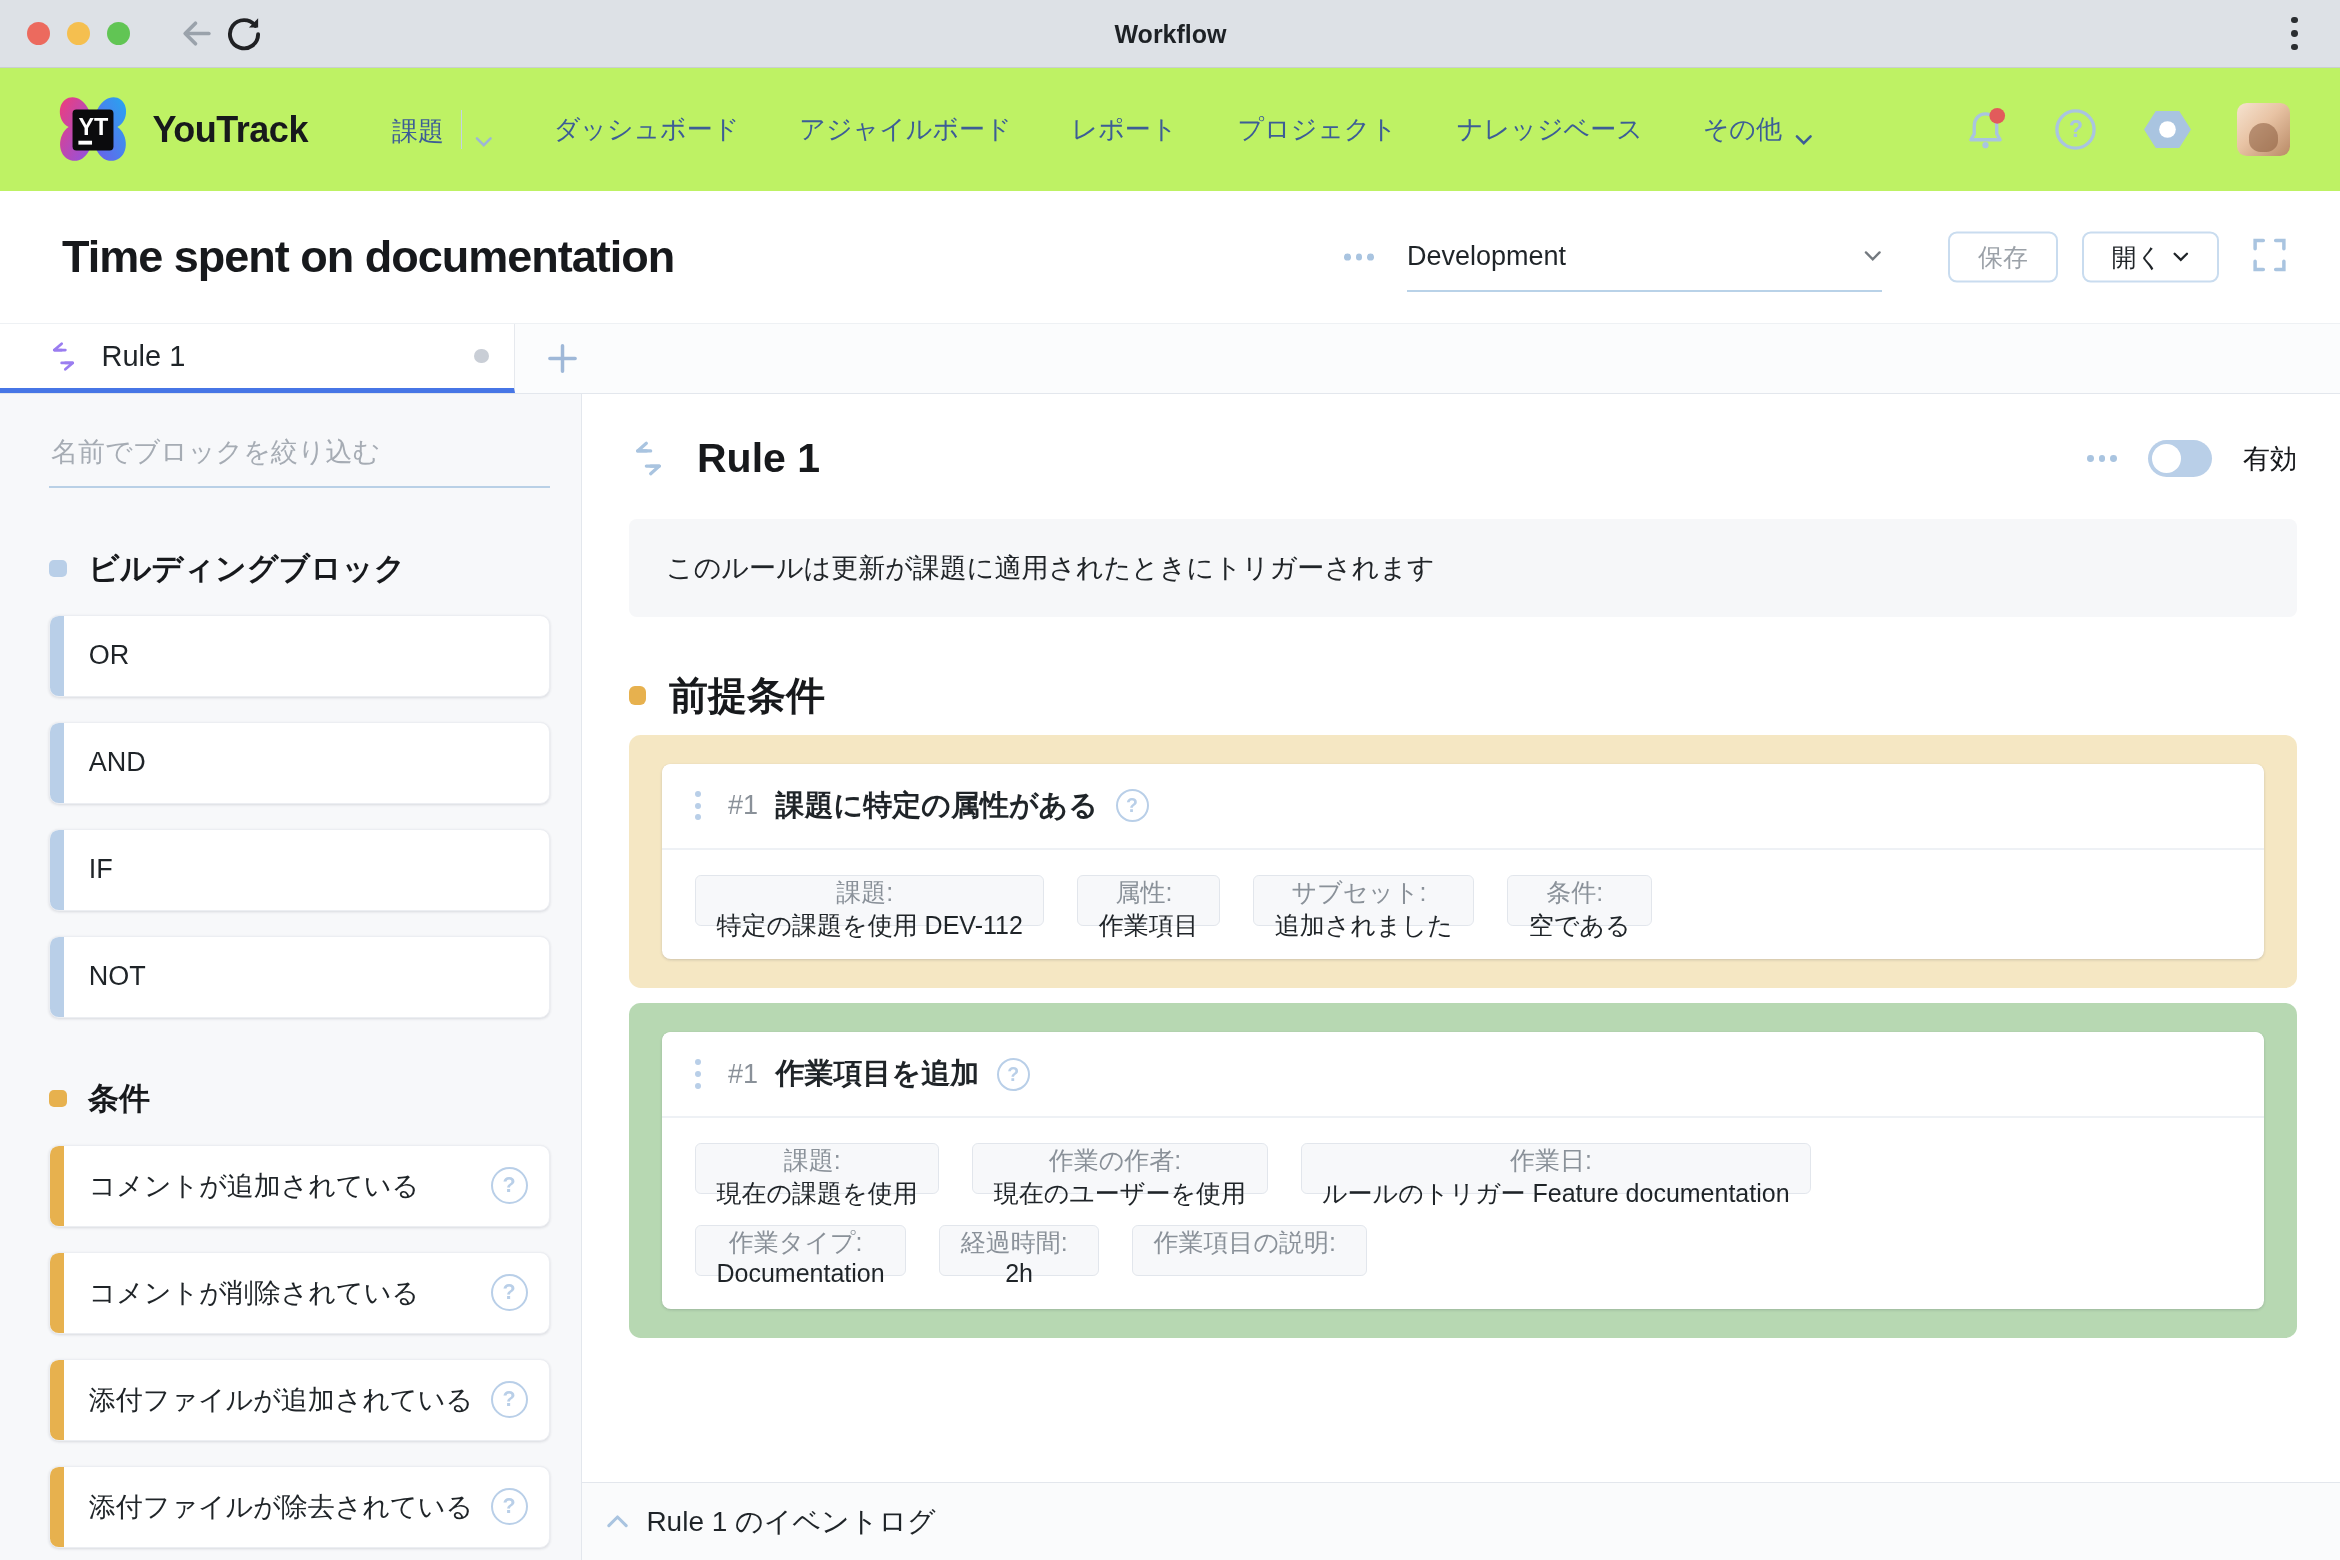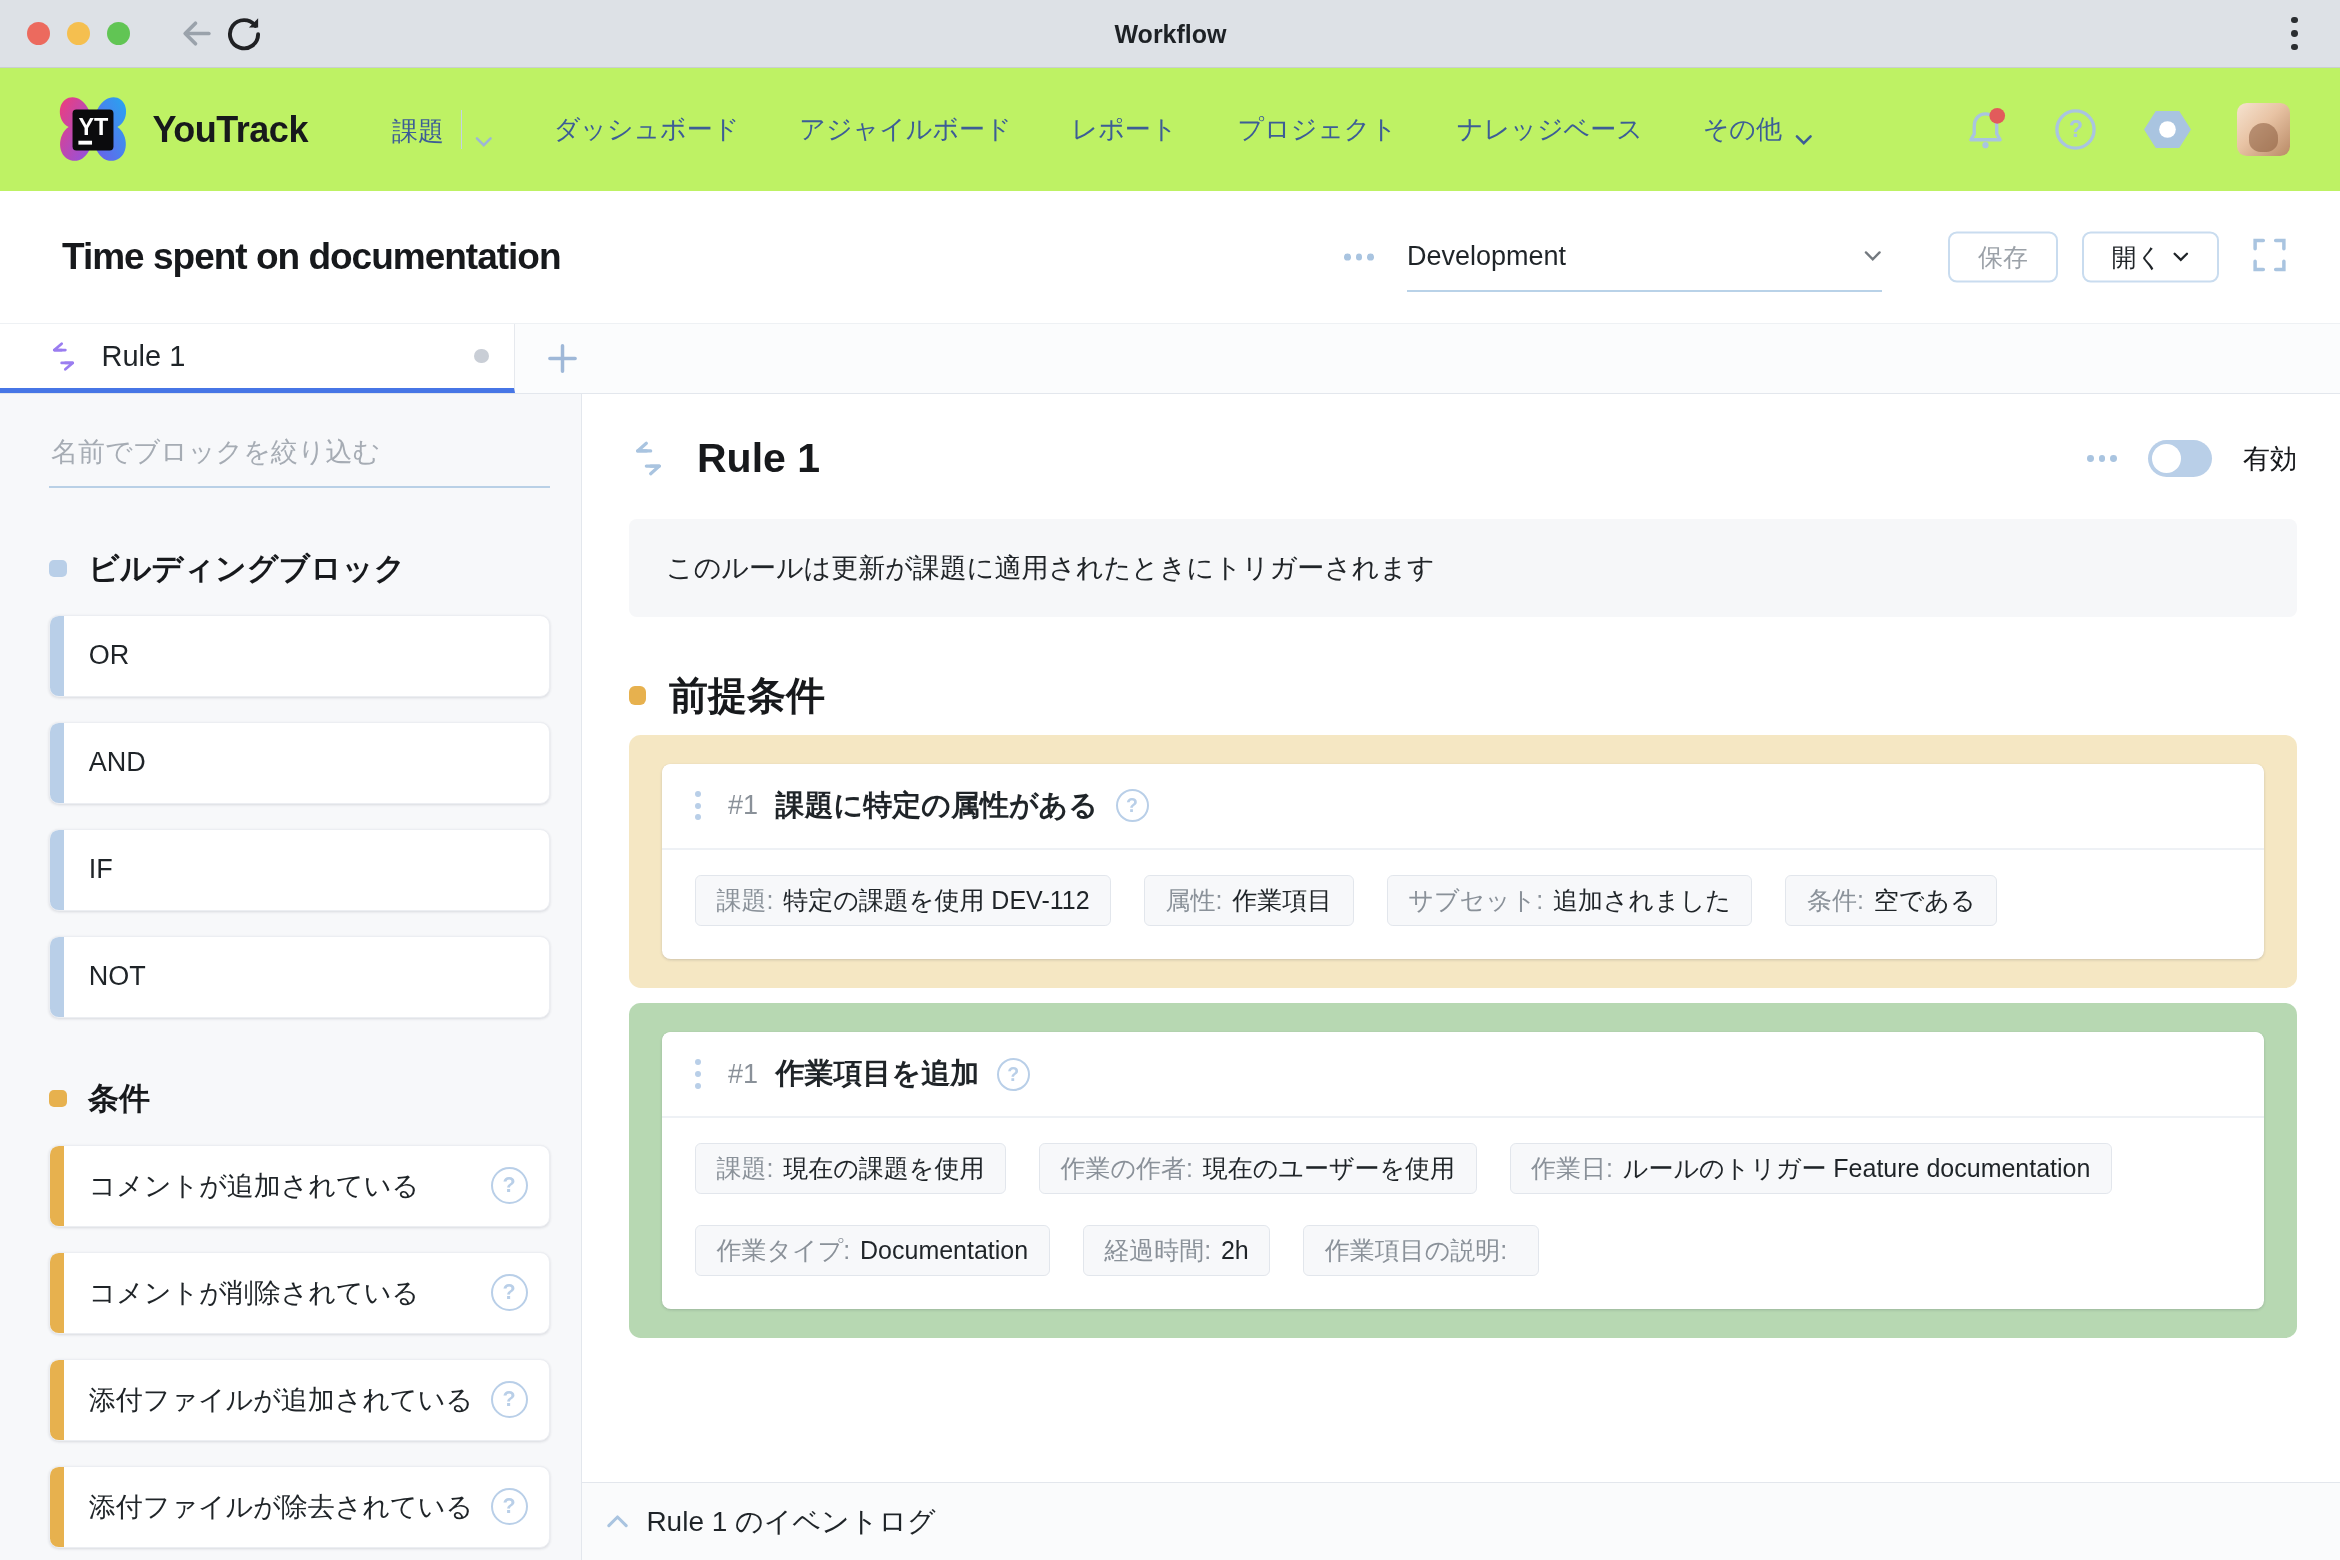--- a/index.html
+++ b/index.html
@@ -29,21 +29,21 @@
   .hdr-icons { margin-left:auto; display:flex; align-items:center; gap:45px; }
   .icon-btn { position:relative; display:flex; align-items:center; justify-content:center; }
   .avatar { width:53px; height:53px; border-radius:9.8px;
             background:linear-gradient(135deg,#f6e3d0 0%,#e8c3a4 45%,#b98a66 100%); overflow:hidden; }
   .avatar::after { content:""; display:block; width:29px; height:29px; margin:19.5px auto 0;
                    border-radius:50% 50% 40% 40%; background:#8a5d3f; opacity:.55; }
 
   
   .toolbar { position:relative; height:132px; background:#fff; }
   .toolbar > * { position:absolute; top:50%; transform:translateY(-50%); }
-  .page-title { left:62px; font-size:37px; font-weight:700; letter-spacing:-1px; color:#17191c; }
+  .page-title { left:62px; font-size:45px; font-weight:700; letter-spacing:-1px; color:#17191c; }
   .ellipsis { display:flex; gap:4.9px; }
   .ellipsis i { width:6.8px; height:6.8px; border-radius:50%; background:#a9c4e0; }
   .toolbar-more { left:1344px; }
   .project-select { left:1407px; width:475px; height:70px; display:flex; align-items:center;
                     border-bottom:2px solid #b9d2e8; font-size:27px; color:#1f2428; }
   .project-select .chev { margin-left:auto; }
   .btn { height:51px; border:2px solid #c9dcef; border-radius:8.8px; font-size:25px;
          display:flex; align-items:center; justify-content:center; gap:9.8px; background:#fff; }
   .save-btn { left:1948px; width:110px; color:#9ba1a8; }
   .open-btn { left:2082px; width:137px; color:#1f2428; }
@@ -113,21 +113,21 @@
   .drag-handle { display:flex; flex-direction:column; gap:5.9px; margin-right:27px; }
   .drag-handle i { width:5.9px; height:5.9px; border-radius:50%; background:#b9cfe8; }
   .card-index { font-size:27px; color:#8a9199; margin-right:17.6px; }
   .card-name { font-size:29px; font-weight:700; color:#1f2428; margin-right:17.6px; }
   .card-head .help-circle { width:33px; height:33px; flex:0 0 33px; border-width:2.9px; font-size:19.5px; }
   .card-body { padding:25px 33px 33px; }
   .chip-row { display:flex; gap:33px; flex-wrap:nowrap; }
   .chip-row + .chip-row { margin-top:31px; }
   .chip { display:inline-flex; align-items:center; height:51px; padding:0 20.5px;
           background:#f7f8fa; border:1px solid #e2e6ec; border-radius:5.9px;
-          font-size:25px; white-space:nowrap; }
+          font-size:25px; white-space:nowrap;flex-direction:column; }
   .chip .clbl { color:#8a9199; margin-right:9.8px; }
   .chip .cval { color:#1f2428; }
 
   .footer-bar { position:absolute; left:0; right:0; bottom:0; height:78px; background:#fafbfc;
                 border-top:1px solid #e3e7ed; display:flex; align-items:center; padding:0 23.4px; }
   .footer-btn { display:flex; align-items:center; gap:16px; font-size:28px; color:#1f2428; }
 </style>
 </head>
 <body>
 

